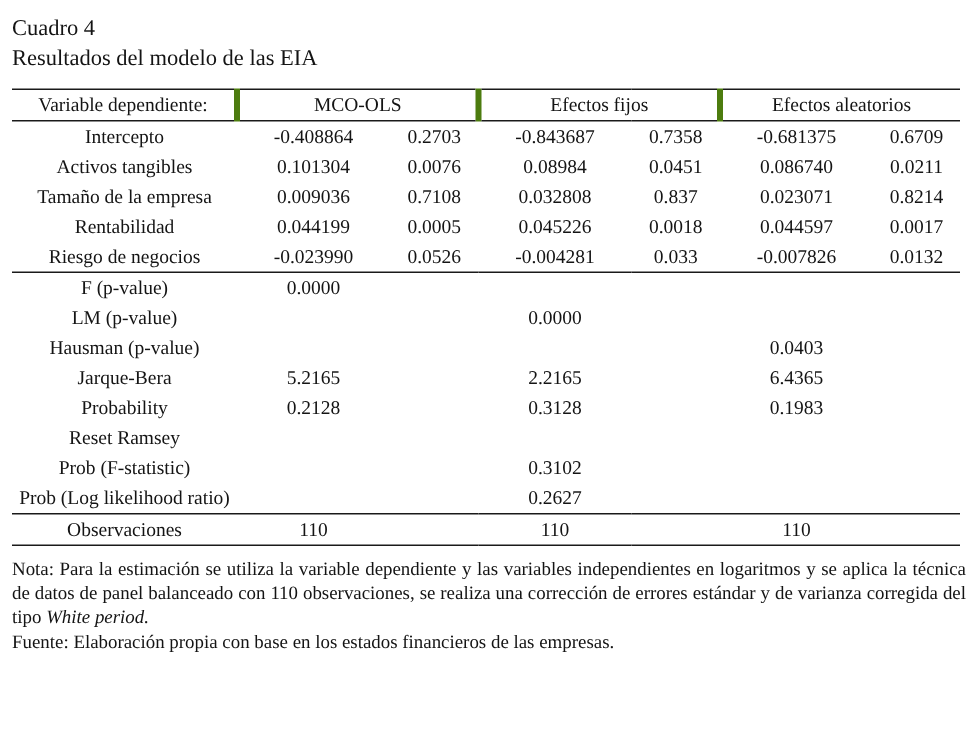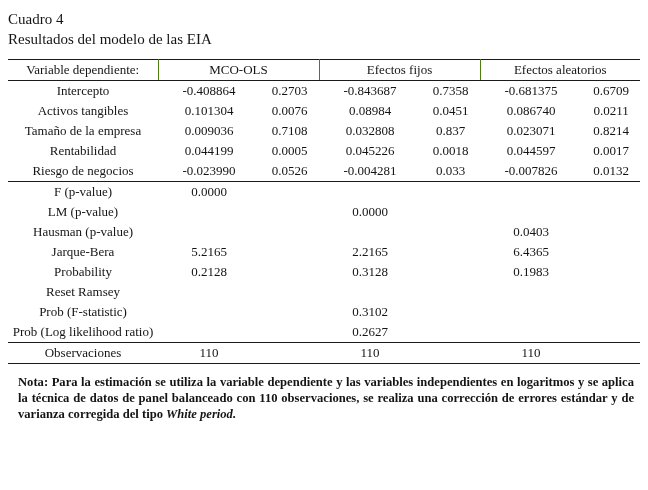--- a/index.html
+++ b/index.html
@@ -27,25 +27,25 @@
     font-weight:normal;
     text-align:center;
     vertical-align:middle;
     padding:0 3px;
     height:20px;
     overflow:hidden;
     white-space:nowrap;
   }
   thead tr.hrow1 td, thead tr.hrow1 th { border-bottom:1px solid #1a1a1a; }
   thead tr.hrow2 td, thead tr.hrow2 th { border-bottom:1px solid #1a1a1a; }
-  .vr { border-right:1px solid #4d7c0f; }
+  .vr { border-right:4px solid #4d7c0f; }
   tr.rule-after td { border-bottom:1px solid #1a1a1a; }
 
   .notes { width:636px; margin:7px auto 0 auto; font-size:12.6px; line-height:1.3; }
-  .notes p { margin:10px;font-weight:bold; }
+  .notes p { margin:0; }
   .note-main { text-align:justify; }
   .note-italic { font-style:italic; }
 </style>
 </head>
 <body>
 
 <div class="page">
 
   <div class="title-block">
     <div class="title-kicker">Cuadro 4</div>
@@ -195,15 +195,16 @@
         <td>110</td>
         <td></td>
         <td>110</td>
         <td></td>
       </tr>
     </tbody>
   </table>
 
   <div class="notes">
     <p class="note-main"><span>Nota: Para la estimación se utiliza la variable dependiente y las variables independientes en logaritmos y se aplica la técnica de datos de panel balanceado con 110 observaciones, se realiza una corrección de errores estándar y de varianza corregida del tipo </span><span class="note-italic">White period.</span></p>
+    <p>Fuente: Elaboración propia con base en los estados financieros de las empresas.</p>
   </div>
 
 </div>
 
 </body></html>

